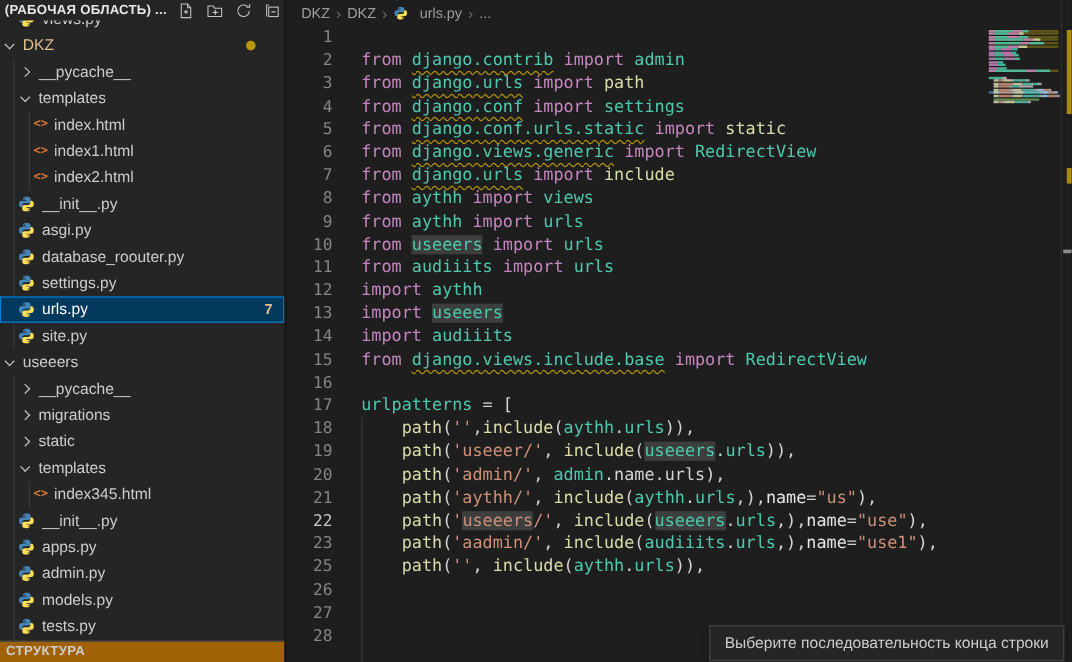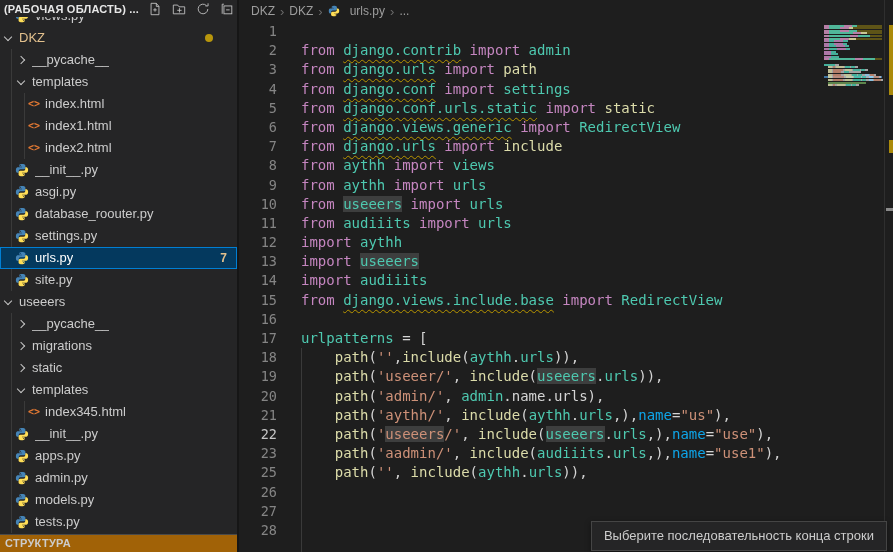--- a/index.html
+++ b/index.html
@@ -41,21 +41,21 @@
     padding-left:10px; gap:3px; }
   .bc-sep { color:#6b6b6b; font-size:13px; margin:0 2px; }
   .bc-item { cursor:pointer; display:flex; align-items:center; gap:4px; }
   #code { position:absolute; left:0; top:22px; width:585px; }
   .code-line { display:flex; height:19.2px; line-height:19.2px;
     font-family:"DejaVu Sans Mono", monospace; font-size:14px; white-space:pre; cursor:text; }
   .ln { flex:none; width:36px; text-align:right; color:#858585; font-size:13.5px; }
   .ln.cur { color:#c6c6c6; }
   .ltxt { padding-left:24px; }
   .tk-k { color:#c586c0; } .tk-m { color:#4ec9b0; } .tk-f { color:#dcdcaa; }
-  .tk-p { color:#d4d4d4; } .tk-s { color:#ce9178; } .tk-b { color:#0ea5e9; }
+  .tk-p { color:#d4d4d4; } .tk-s { color:#ce9178; } .tk-b { color:#e5e5e5; }
   .tk-c { color:#6a9955; }
   .tk-w { text-decoration:underline; text-decoration-style:wavy; text-decoration-color:#b89500;
     text-decoration-thickness:1px; text-underline-offset:4px; }
   .tk-h { background:rgba(99,102,103,.45); }
   #indent-guide-code { position:absolute; left:60px; top:348px; width:1px; height:204px; background:#3a3a3a; }
 
   
   #minimap { position:absolute; left:583px; top:22px; width:58px; cursor:pointer; }
   .mm-row { height:2px; margin-bottom:0.6px; white-space:nowrap; font-size:0; }
   .mm-row.warn { background:rgba(148,129,18,.55); }

